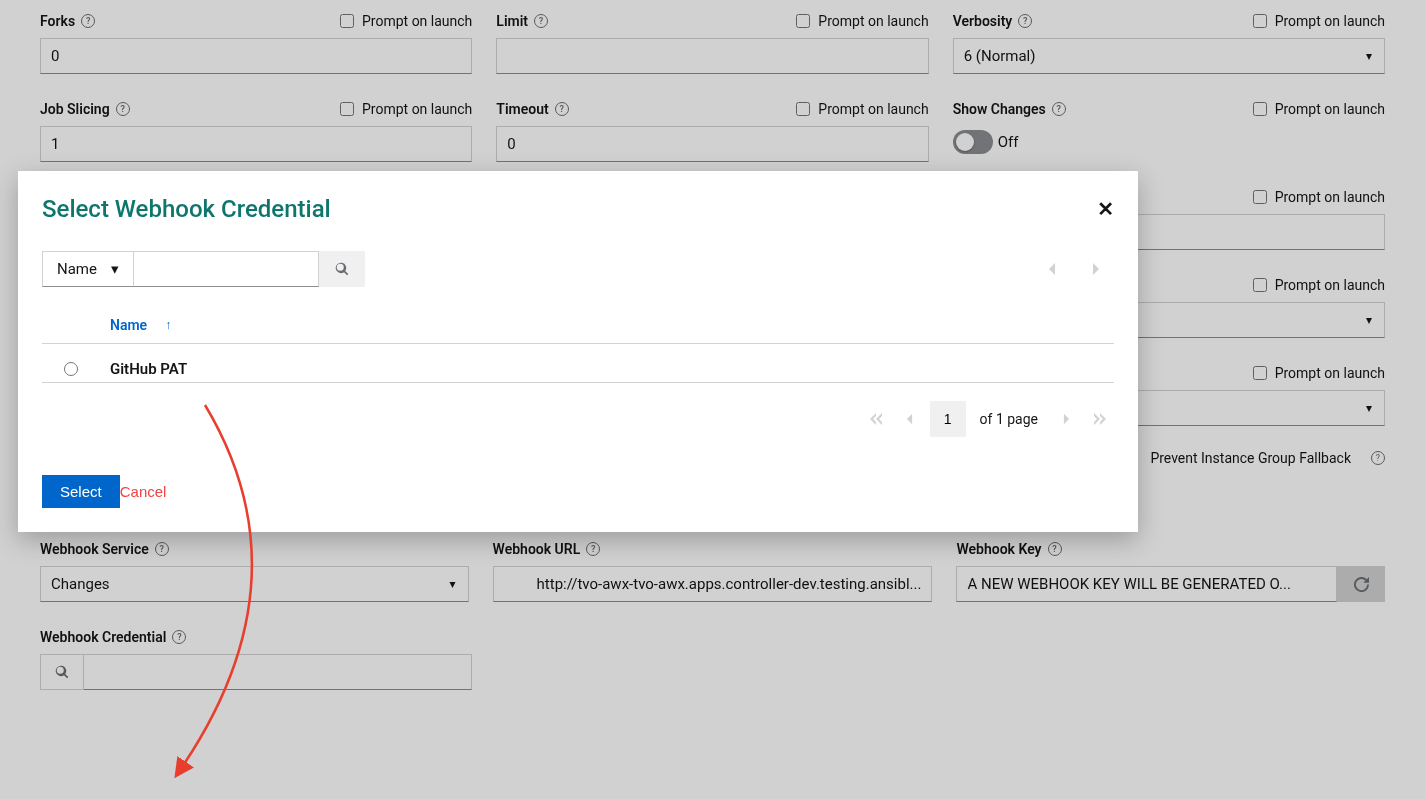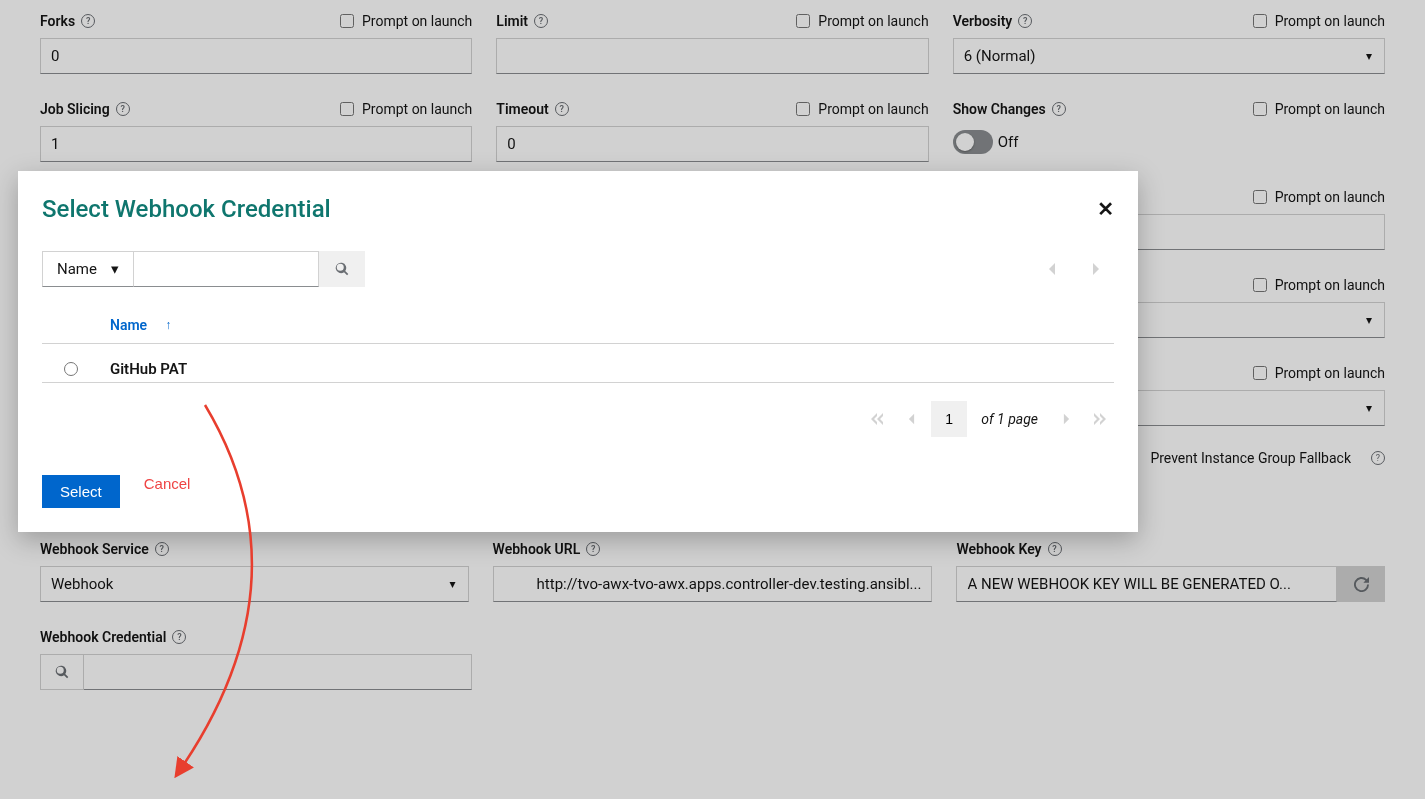--- a/index.html
+++ b/index.html
@@ -289,26 +289,24 @@
       width: 36px;
       height: 36px;
       background: #f0f0f0;
       border: none;
       text-align: center;
       font-size: 14px;
     }
     .page-text {
       margin: 0 8px;
       font-size: 14px;
-      font-style: italic;
     }
     .modal-footer {
       display: flex;
-      gap: 24px;
-      align-items: flex-start;
+      align-items: center;
     }
     .btn-primary {
       background: #0066cc;
       color: #fff;
       border: none;
       padding: 8px 18px;
       font-size: 15px;
       cursor: pointer;
     }
     .btn-link {
@@ -477,21 +475,21 @@
 
   <div class="section-title">Webhook details</div>
   <div class="form-row">
     <div class="form-col">
       <div class="label-row">
         <div class="label-left">
           <span>Webhook Service</span>
           <span class="help-icon">?</span>
         </div>
       </div>
-      <div class="input-box select-box">Webhook</div>
+      <div class="input-box select-box">Changes</div>
     </div>
     <div class="form-col">
       <div class="label-row">
         <div class="label-left">
           <span>Webhook URL</span>
           <span class="help-icon">?</span>
         </div>
       </div>
       <div class="input-box" style="white-space:nowrap;overflow:hidden;padding-left:43px;">http://tvo-awx-tvo-awx.apps.controller-dev.testing.ansibl...</div>
     </div>

